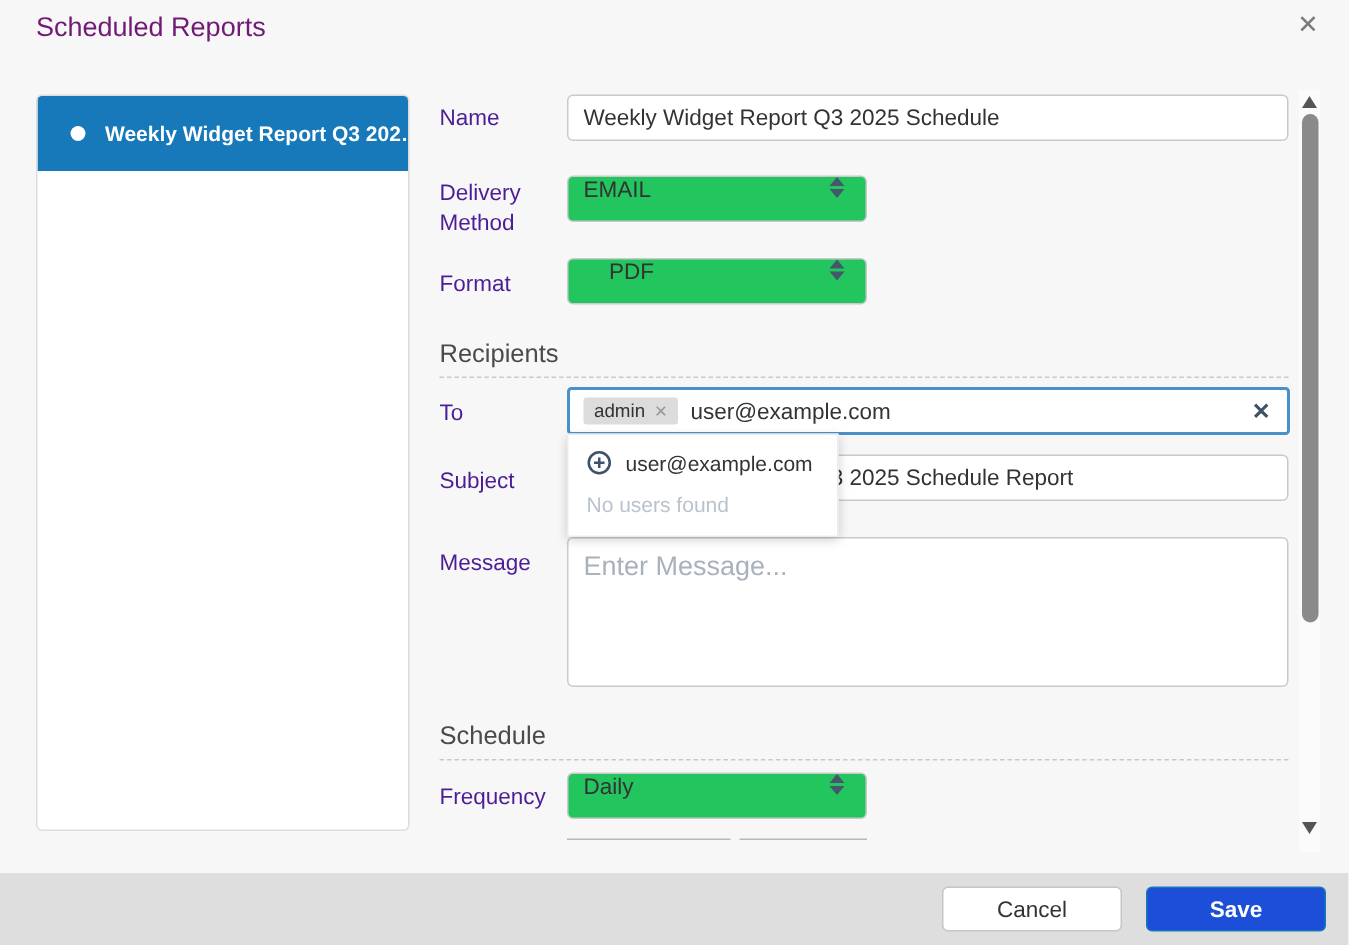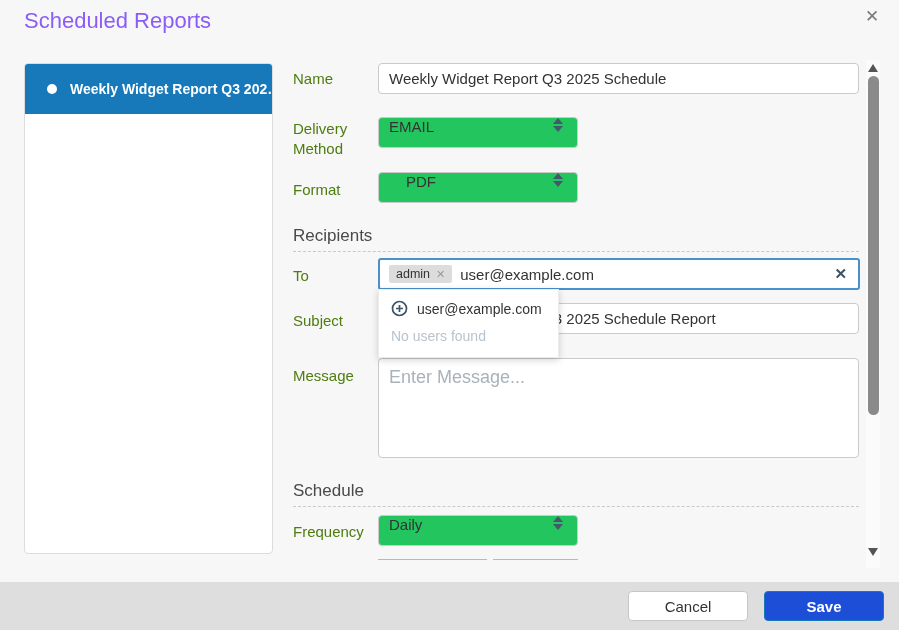--- a/index.html
+++ b/index.html
@@ -6,21 +6,21 @@
   html,body { width:899px; height:630px; }
   body {
     font-family: "Liberation Sans", sans-serif;
     background:#f7f7f7;
     position:relative;
     overflow:hidden;
     color:#333;
   }
   .dialog-title {
     position:absolute; left:24px; top:8px;
-    font-size:22px; color:#8b5cf6; font-weight:400;
+    font-size:18px; color:#701a75; font-weight:400;
   }
   .close-icon {
     position:absolute; left:861px; top:6px;
     font-size:17px; color:#7a7a7a; cursor:pointer; width:22px; text-align:center;
   }
 
   
   .sidebar {
     position:absolute; left:24px; top:63px; width:249px; height:491px;
     background:#fff; border:1px solid #dcdcdc; border-radius:4px; overflow:hidden;
@@ -33,21 +33,21 @@
   .sidebar-item .bullet {
     width:10px; height:10px; border-radius:50%; background:#fff; flex:0 0 auto;
   }
   .sidebar-item .item-label {
     font-size:14px; font-weight:700; white-space:nowrap; overflow:hidden;
   }
 
   
   .field-label {
     position:absolute; left:293px; width:82px;
-    font-size:15px; color:#4d7c0f; line-height:20px;
+    font-size:15px; color:#4c1d95; line-height:20px;
   }
   .text-input {
     position:absolute; left:378px; width:481px; height:31px;
     background:#fff; border:1px solid #cacaca; border-radius:4px;
     font-family:"Liberation Sans", sans-serif;
     font-size:15px; color:#333; padding:0 10px; outline:none;
   }
   .select-box {
     position:absolute; left:378px; width:200px; height:31px;
     background:#22c55e; border:1px solid #cacaca; border-radius:4px;

